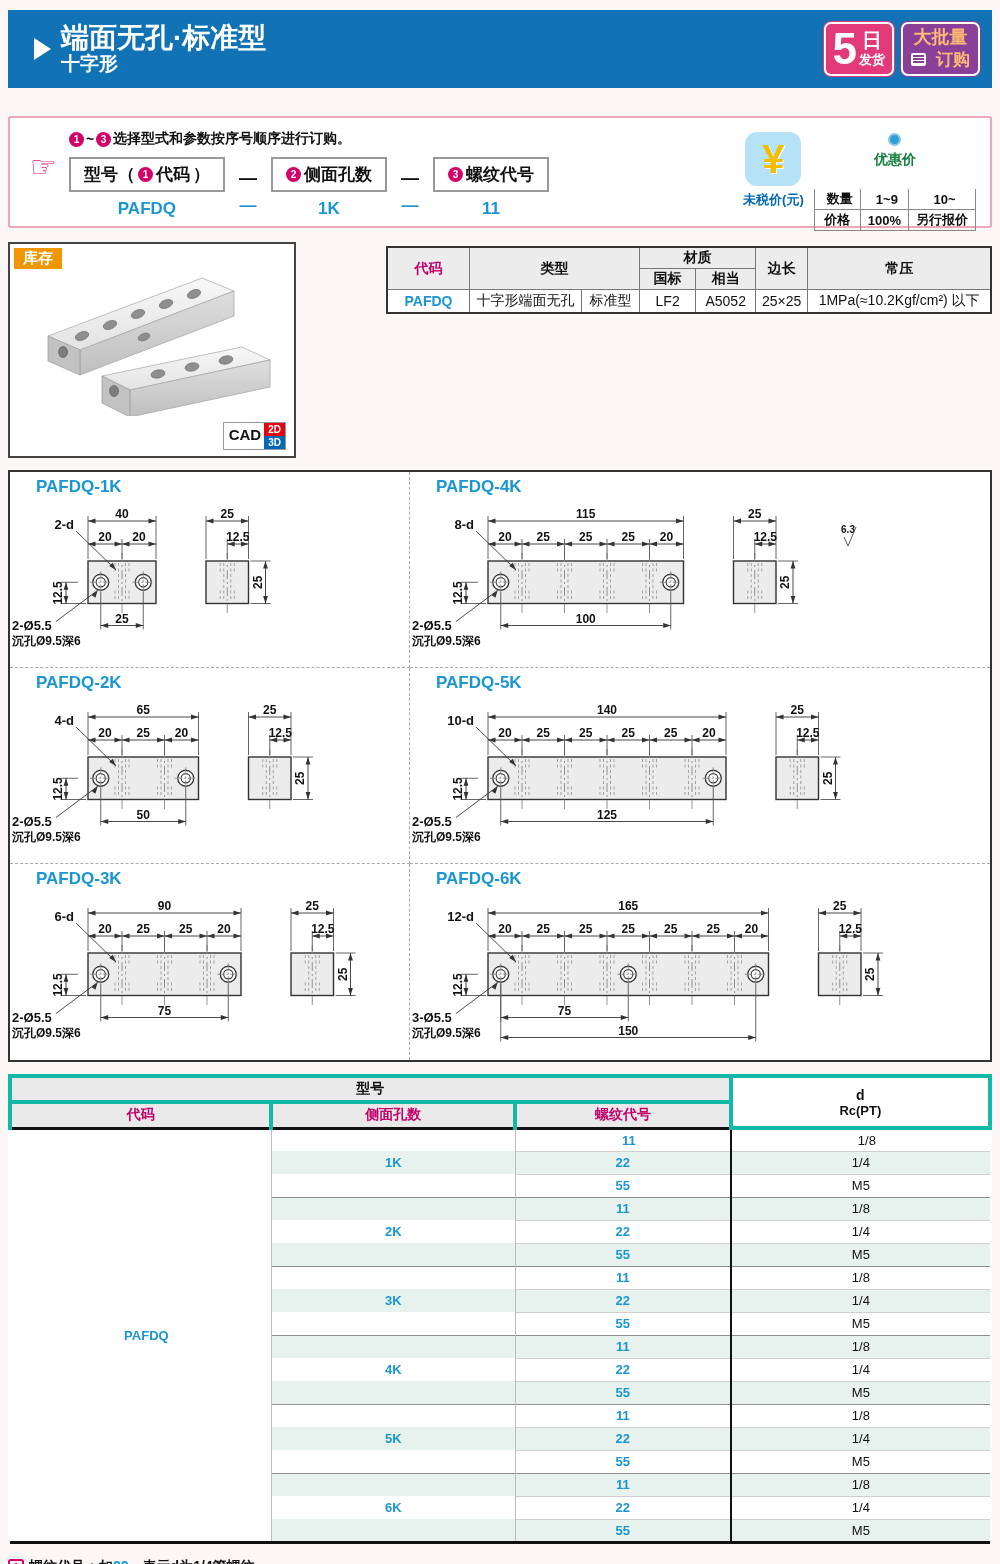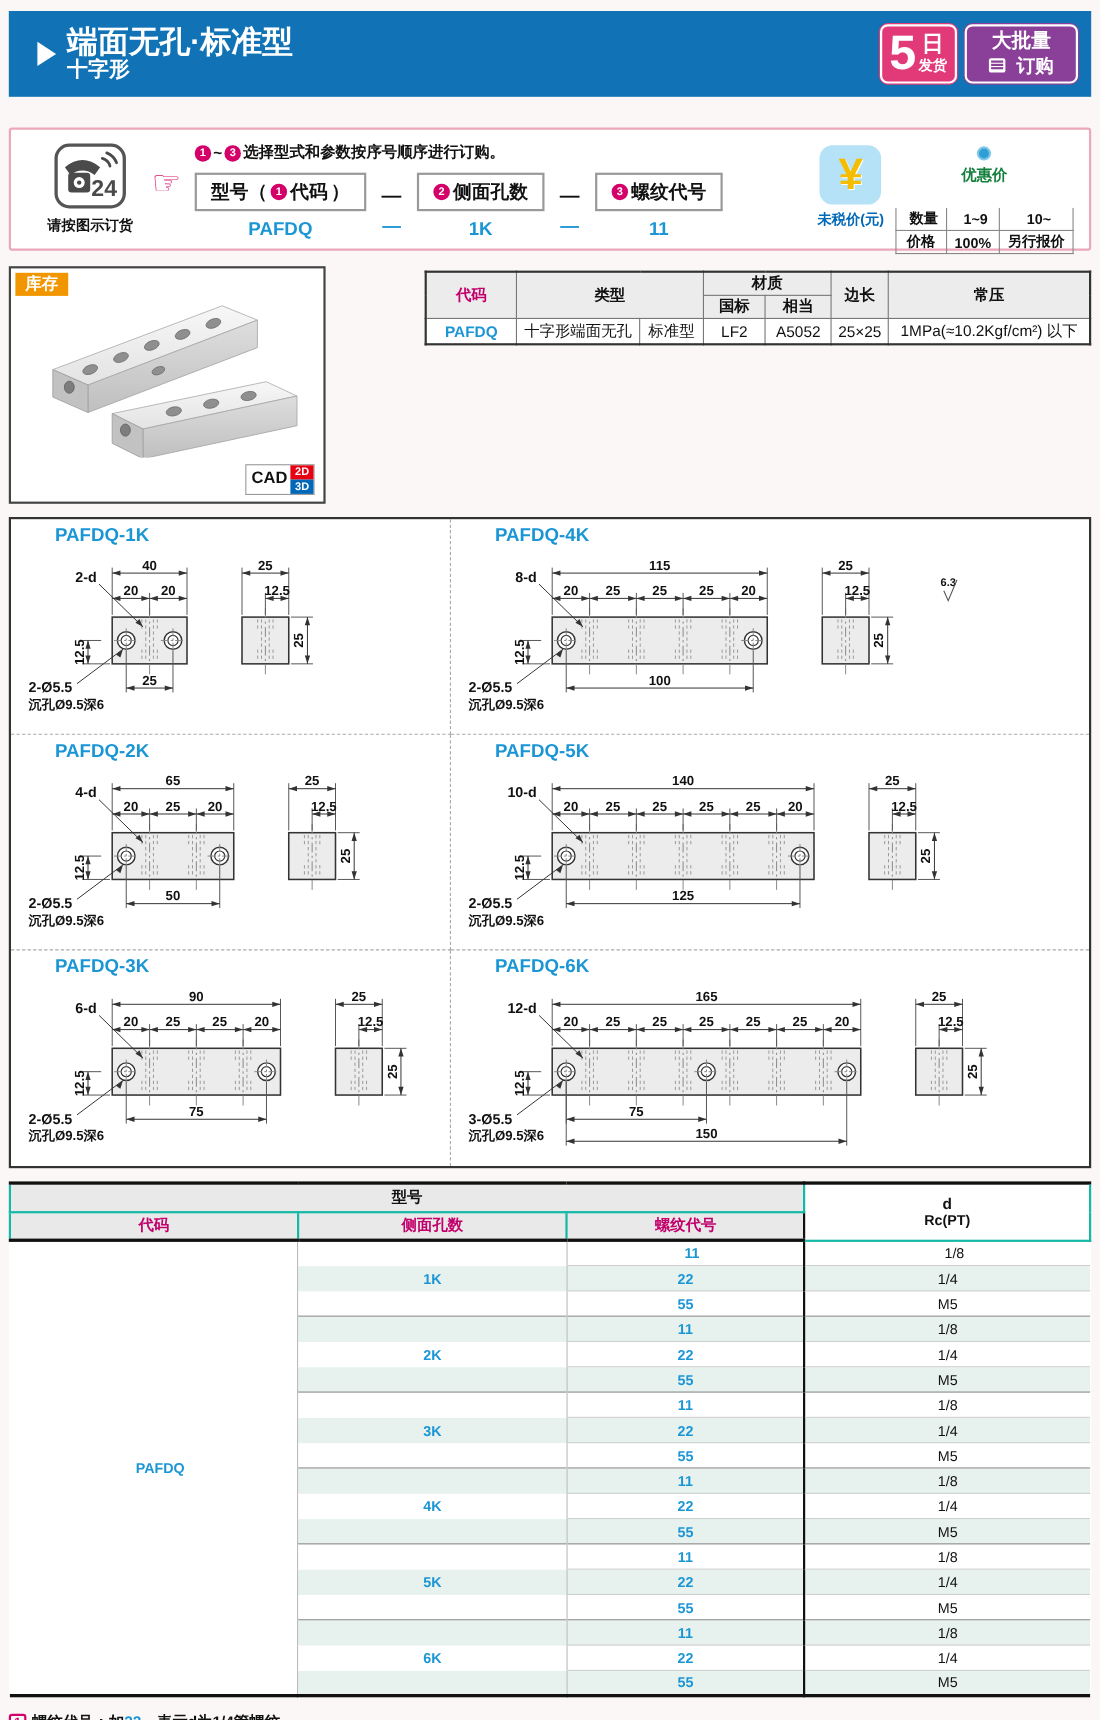--- a/index.html
+++ b/index.html
@@ -26,21 +26,21 @@
   .badge-ship {
     background:#e23a78; border:2px solid #fff; border-radius:7px;
     box-shadow:0 0 0 1px #e23a78; color:#fff; display:flex; align-items:center; padding:2px 7px;
   }
   .badge-ship .ship-num { font-size:44px; font-weight:bold; line-height:.95; }
   .ship-col { display:flex; flex-direction:column; align-items:center; margin-left:2px; }
   .ship-col .ship-day { font-size:20px; font-weight:bold; line-height:1.05; }
   .ship-col .ship-text { font-size:13px; font-weight:bold; }
   .badge-bulk {
     background:#8a3f98; border:2px solid #fff; border-radius:7px;
-    box-shadow:0 0 0 1px #8a3f98; color:#ffffff; text-align:center; padding:3px 20px;
+    box-shadow:0 0 0 1px #8a3f98; color:#fdba74; text-align:center; padding:3px 8px;
   }
   .badge-bulk .bulk1 { font-size:18px; font-weight:bold; line-height:1.15; }
   .badge-bulk .bulk2 { font-size:17px; font-weight:bold; display:flex; align-items:center; gap:10px; justify-content:center; }
   .bulk-icon { width:15px; height:13px; background:#fff; border-radius:2px; display:inline-block; position:relative; }
   .bulk-icon::before { content:""; position:absolute; left:2px; right:2px; top:2px; height:2px;
     background:#8a3f98; box-shadow:0 3px 0 #8a3f98, 0 6px 0 #8a3f98; }
 
   
   .order-box {
     margin-top:28px; background:#fff; border:2px solid #eba8ba; border-radius:3px;
@@ -86,30 +86,30 @@
   table.spec-table { border-collapse:collapse; border:2px solid #333; background:#fff; }
   table.spec-table th, table.spec-table td { border:1px solid #777; text-align:center; padding:1px 6px; }
   table.spec-table th { background:#ececec; font-size:14px; height:21px; }
   table.spec-table td { font-size:14px; height:23px; }
   .spec-code-h { color:#c2006b; }
   .spec-code { color:#1b96d5; font-weight:bold; }
 
   
   .drawings { margin-top:12px; border:2px solid #333; background:#fff;
     display:grid; grid-template-columns:400px 1fr; }
-  .dcell { height:196px; padding:5px 0 0 14px; overflow:hidden; position:relative; }
+  .dcell { height:196px; padding:5px 0 0 0; overflow:hidden; position:relative; }
   .dcell.br { border-right:1px dashed #aaa; }
   .dcell.bb { border-bottom:1px dashed #aaa; }
   .dtitle { color:#1b96d5; font-size:17px; font-weight:bold; margin-left:26px; }
   .dcell svg { display:block; }
 
   
   table.model-table { width:984px; border-collapse:collapse; margin-top:12px; background:#fff;
     border-top:3px solid #111; border-bottom:3px solid #111; }
-  table.model-table th { font-size:14px; height:26px; background:#e9e9e9; border:2px solid #14b8a6; font-weight:bold; }
+  table.model-table th { font-size:14px; height:26px; background:#e9e9e9; border:4px solid #14b8a6; font-weight:bold; }
   table.model-table th.d-col { background:#fff; border-left:2px solid #111; }
   table.model-table thead tr:last-child th { border-bottom:3px solid #111; }
   table.model-table th.mag { color:#c2006b; }
   table.model-table td { height:23px; font-size:13px; text-align:center; }
   td.code-cell { color:#1b96d5; font-weight:bold; font-size:15px; background:#fff; width:262px; }
   td.holes-cell { width:245px; border-left:1px solid #bbb; color:#1b96d5; font-weight:bold; }
   td.thread-cell { width:216px; border-left:1px solid #bbb; color:#1b96d5; font-weight:bold; border-top:1px solid #cfcfcf; }
   td.d-cell { border-left:2px solid #111; border-top:1px solid #cfcfcf; }
   tbody tr:first-child td { border-top:none;padding-left:12px; }
   td.tint { background:#e7f2ee; }
@@ -147,32 +147,20 @@
         <div class="bulk1">大批量</div>
         <div class="bulk2">
           <span class="bulk-icon"></span>
           <span>订购</span>
         </div>
       </div>
     </div>
   </header>
 
   <section class="order-box">
-    <div class="phone-block">
-      <svg width="66" height="60" viewBox="0 0 66 60">
-        <rect x="2" y="2" width="62" height="56" rx="12" fill="#fff" stroke="#555" stroke-width="3"></rect>
-        <path d="M10 22 q16 -13 32 0 l-5 7 q-11 -8 -22 0 z" fill="#4a4a4a"></path>
-        <rect x="13" y="27" width="20" height="18" rx="3" fill="#4a4a4a"></rect>
-        <circle cx="23" cy="36" r="5" fill="#fff"></circle>
-        <circle cx="23" cy="36" r="2" fill="#4a4a4a"></circle>
-        <text x="34" y="48" font-size="21" font-weight="bold" fill="#4a4a4a" font-family="Liberation Sans, sans-serif">24</text>
-        <path d="M44 14 a10 10 0 0 1 7 7 M48 9 a16 16 0 0 1 9 9" stroke="#4a4a4a" stroke-width="2.5" fill="none" stroke-linecap="round"></path>
-      </svg>
-      <div class="phone-caption">请按图示订货</div>
-    </div>
     <div class="hand-pointer">☞</div>
     <div class="order-mid">
       <div class="instr">
         <span class="circ">1</span>
         <span>~</span>
         <span class="circ">3</span>
         <span>选择型式和参数按序号顺序进行订购。</span>
       </div>
       <div class="model-row">
         <div class="model-col">

